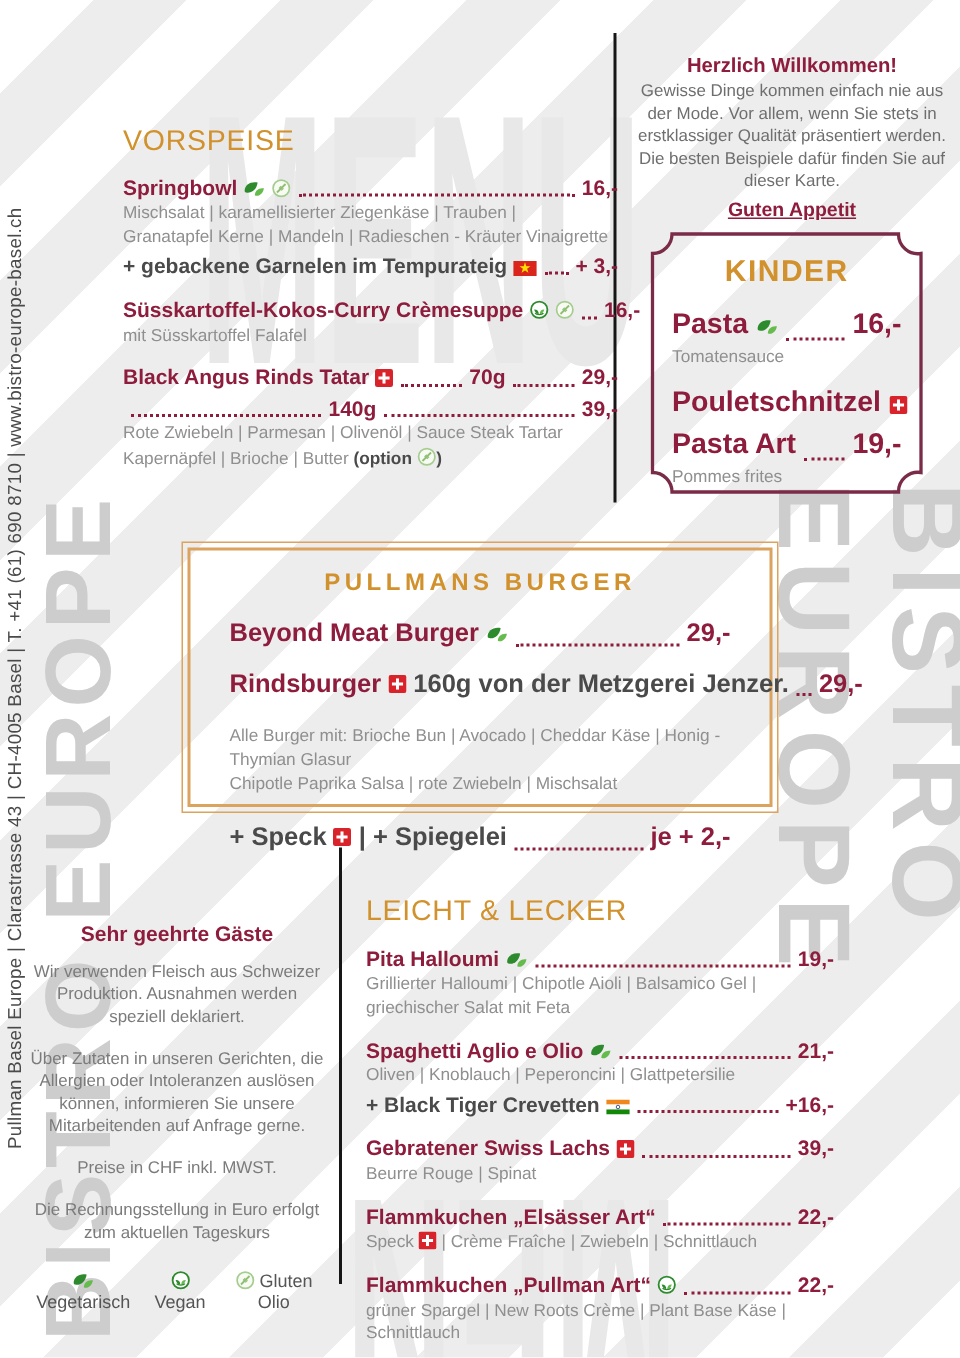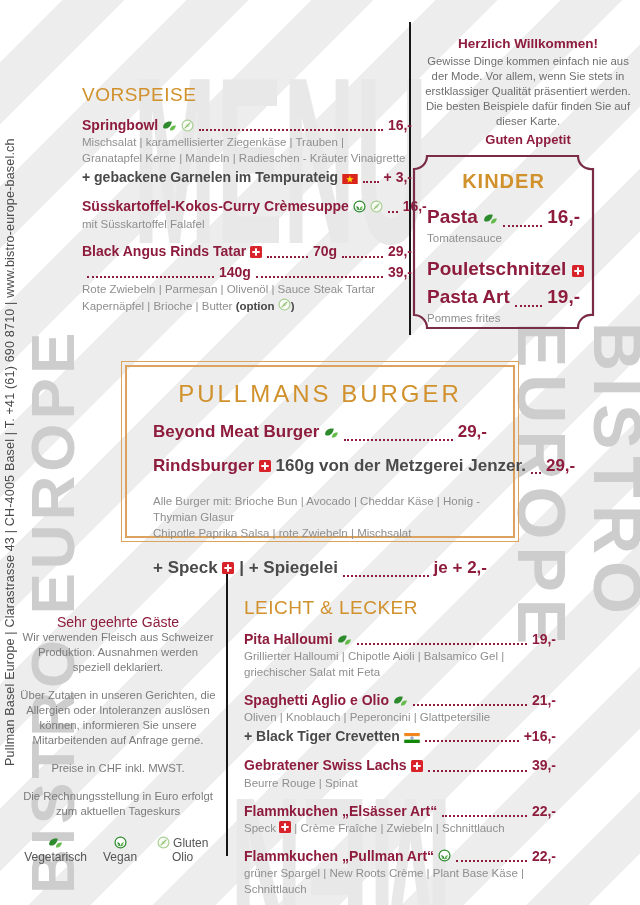--- a/index.html
+++ b/index.html
@@ -38,35 +38,35 @@
   .seg-desc{color:#8f8f8f;font-weight:normal;}
   .leader{flex:1 1 auto;min-width:10px;border-bottom:2px dotted var(--maroon);margin:0 5px 4px 5px;}
   .price,.mid{color:var(--maroon);font-weight:bold;white-space:nowrap;}
   .dline{font-size:11.5px;color:#8f8f8f;line-height:1.38;}
   .ic svg{vertical-align:-1.5px;}
   
   #sec-vorspeise{left:82px;top:84px;width:330px;}
   #welcome{left:419px;top:36px;width:218px;text-align:center;z-index:3;position:absolute;}
   .w-title{font-size:13.5px;font-weight:bold;color:var(--maroon);margin-bottom:3px;}
   .w-body{font-size:11.3px;color:#6e6e6e;line-height:1.32;}
-  .w-closing{font-size:13px;font-weight:bold;color:var(--maroon);margin-top:3px;}
-  #kinder-box{left:412px;top:154px;width:183px;height:176px;position:absolute;z-index:3;}
+  .w-closing{font-size:13px;font-weight:bold;color:var(--maroon);margin-top:3px;text-decoration:underline;}
+  #kinder-box{left:433px;top:154px;width:183px;height:176px;position:absolute;z-index:3;}
   #kinder-box .frame{position:absolute;inset:0;}
   #kinder-box .kb-in{position:relative;padding:12px 15px 0 15px;}
   .kinder-title{text-align:center;font-size:20px;font-weight:bold;color:var(--orange);
     letter-spacing:1px;margin:4px 0 10px 0;}
   #kinder-box .pline{font-size:19px;}
   #burger-box{left:121px;top:361px;width:398px;height:181px;position:absolute;z-index:3;
     border:1px solid var(--gold);padding:3px;box-sizing:border-box;background:transparent;}
   #burger-inner{border:2px solid var(--gold);height:100%;box-sizing:border-box;padding:13px 26px 0 26px;}
-  .burger-title{text-align:center;font-size:24px;font-weight:normal;color:var(--orange);
+  .burger-title{text-align:center;font-size:16px;font-weight:bold;color:var(--orange);
     letter-spacing:3px;margin-bottom:12px;}
   #burger-inner .pline{font-size:17px;}
   #info-left{left:20px;top:614px;width:196px;text-align:center;position:absolute;z-index:3;}
-  .info-title{font-size:14px;font-weight:normal;color:var(--maroon);}
+  .info-title{font-size:14px;font-weight:bold;color:var(--maroon);margin-bottom:11px;}
   #info-left p{font-size:11.3px;color:#7b7b7b;line-height:1.33;margin:0 0 13px 0;}
   .legend{margin-top:17px;font-size:12px;color:#555;display:flex;justify-content:center;gap:7px;flex-wrap:nowrap;}
   .legend .ic svg{vertical-align:-2px;}
   #sec-leicht{left:244px;top:597px;width:312px;}
   #sec-leicht .sec-title{text-align:left;margin-bottom:10px;}
 </style>
 </head>
 <body>
 
 <div class="wm wm-left">BISTRO EUROPE</div>

